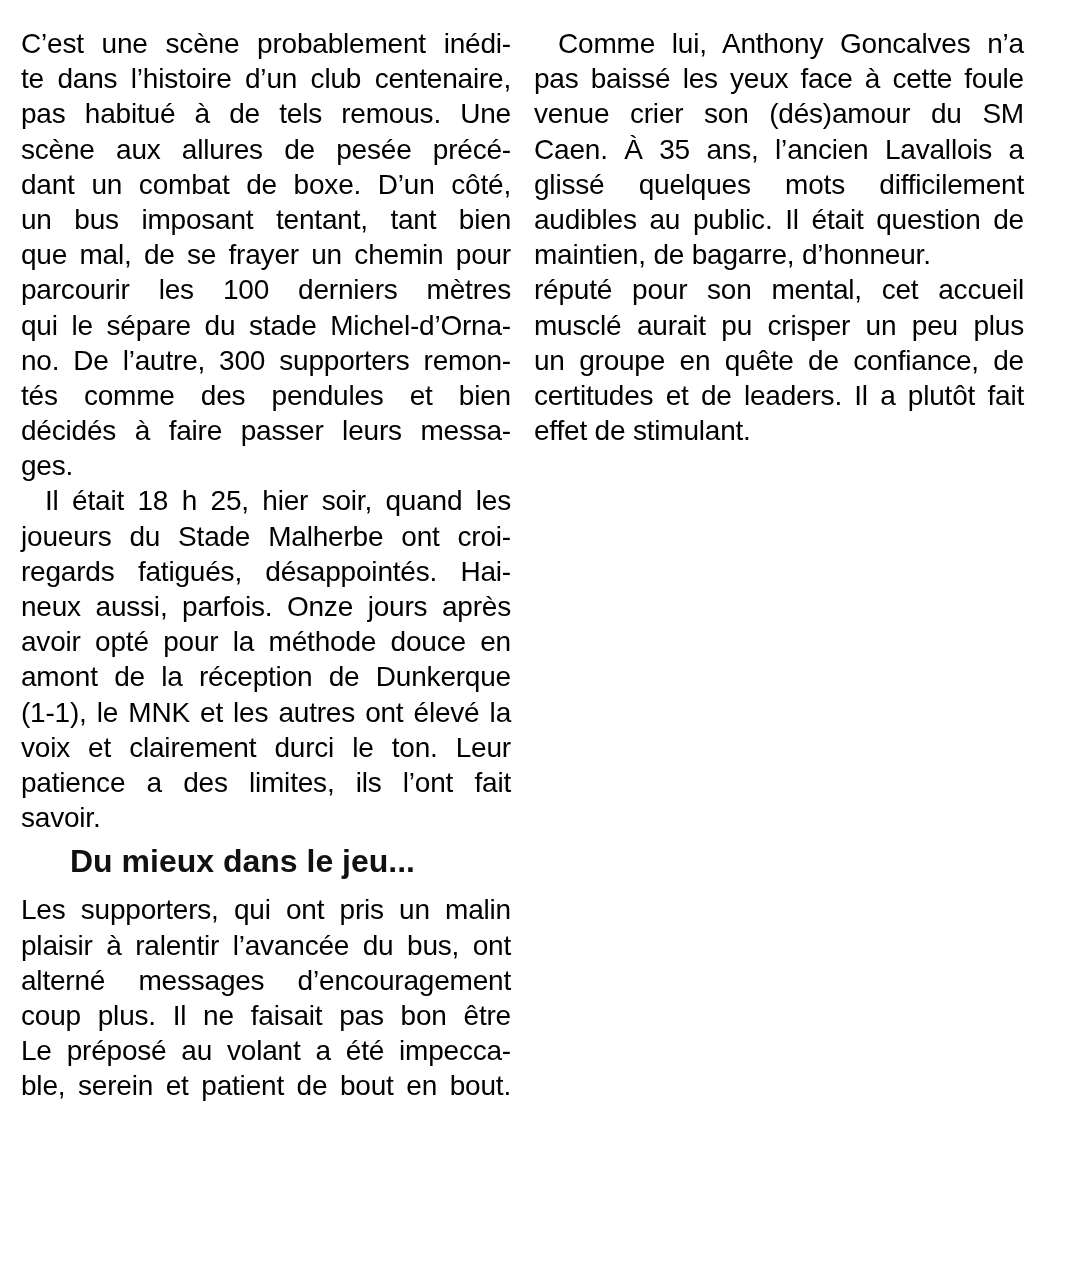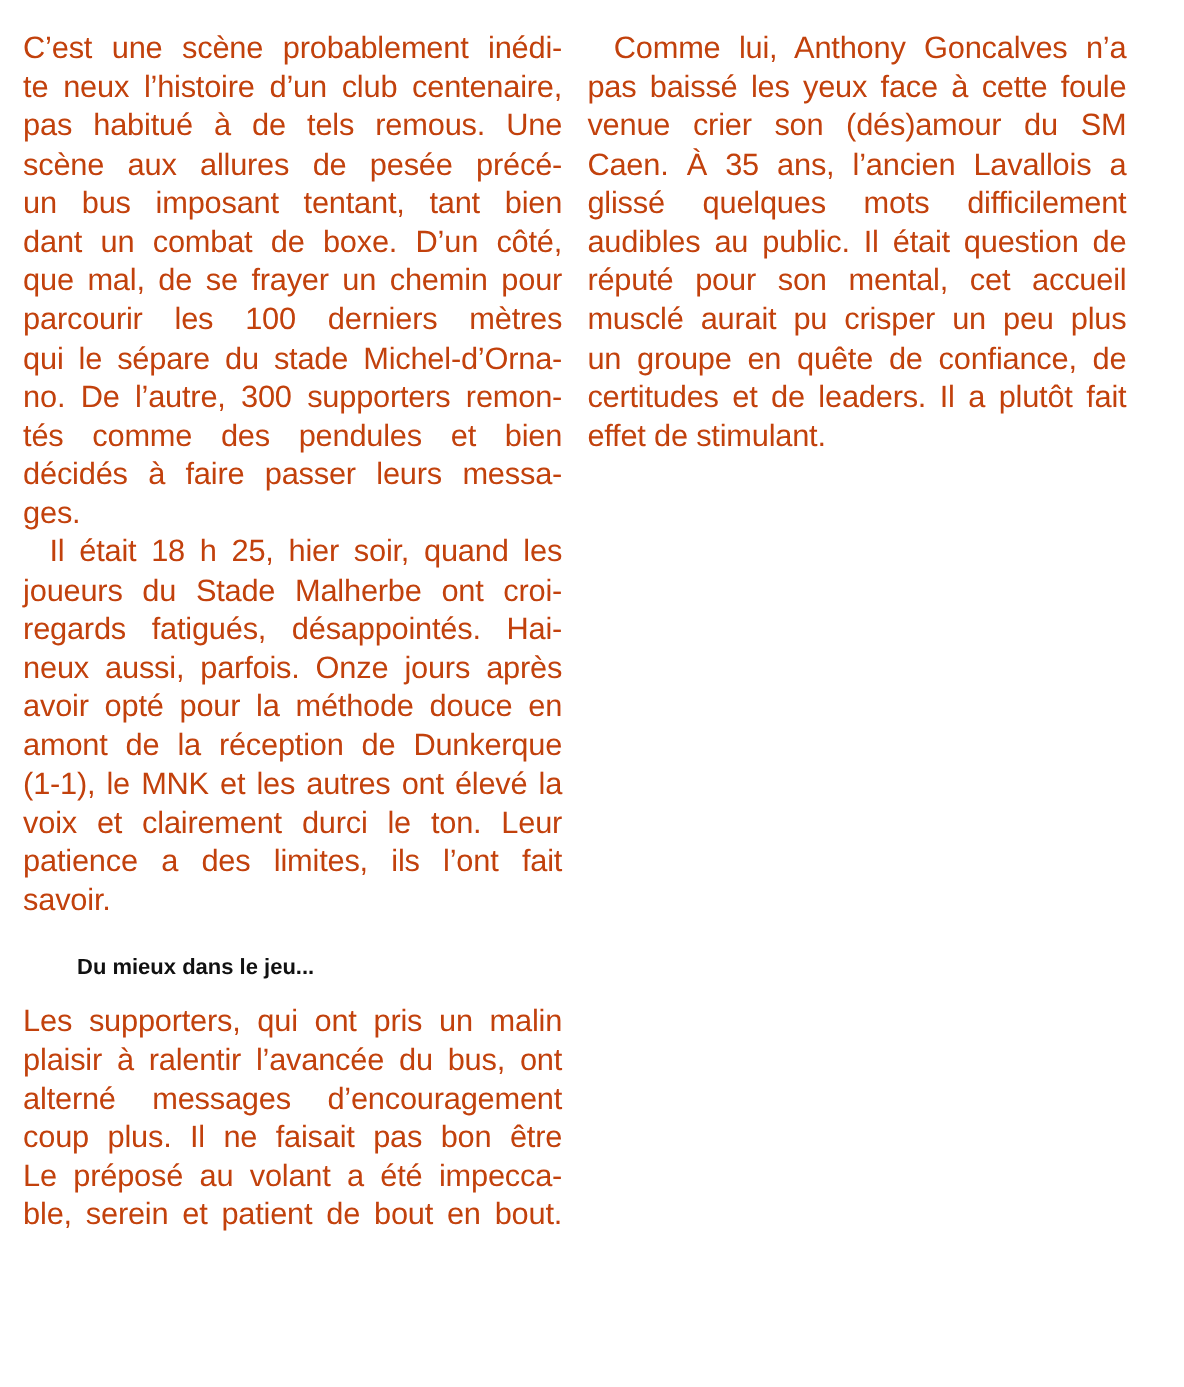--- a/index.html
+++ b/index.html
@@ -5,50 +5,50 @@
   html, body { margin: 0; padding: 0; background: #ffffff; }
   body { width: 1076px; height: 1261px; position: relative; overflow: hidden; }
   .col { position: absolute; top: 26px; width: 490px; }
   .col-left { left: 21px; }
   .col-right { left: 534px; }
   .line {
     font-family: "Liberation Sans", sans-serif;
     font-size: 28px;
     line-height: 35.2px;
     height: 35.2px;
-    color: #c2410c;
+    color: #000000;
     white-space: nowrap;
     text-align: justify;
     text-align-last: justify;
     letter-spacing: -0.2px;
   }
   .line.last { text-align-last: left; }
   .line.indent { padding-left: 24px; }
   .heading {
     font-family: "Liberation Sans", sans-serif;
     font-weight: bold;
-    font-size: 20px;
+    font-size: 32px;
     color: #111;
-    margin: 27px 0 13px 49px;
+    margin: 9px 0 13px 49px;
     line-height: 35px;
     height: 35px;
   }
 </style>
 </head>
 <body>
 
 <div class="col col-left">
 
   <div>
     <div class="line">C’est une scène probablement inédi-</div>
-    <div class="line">te neux l’histoire d’un club centenaire,</div>
+    <div class="line">te dans l’histoire d’un club centenaire,</div>
     <div class="line">pas habitué à de tels remous. Une</div>
     <div class="line">scène aux allures de pesée précé-</div>
+    <div class="line">dant un combat de boxe. D’un côté,</div>
     <div class="line">un bus imposant tentant, tant bien</div>
-    <div class="line">dant un combat de boxe. D’un côté,</div>
     <div class="line">que mal, de se frayer un chemin pour</div>
     <div class="line">parcourir les 100 derniers mètres</div>
     <div class="line">qui le sépare du stade Michel-d’Orna-</div>
     <div class="line">no. De l’autre, 300 supporters remon-</div>
     <div class="line">tés comme des pendules et bien</div>
     <div class="line">décidés à faire passer leurs messa-</div>
     <div class="line last">ges.</div>
   </div>
 
   <div>
@@ -78,20 +78,21 @@
 
 <div class="col col-right">
 
   <div>
     <div class="line indent">Comme lui, Anthony Goncalves n’a</div>
     <div class="line">pas baissé les yeux face à cette foule</div>
     <div class="line">venue crier son (dés)amour du SM</div>
     <div class="line">Caen. À 35 ans, l’ancien Lavallois a</div>
     <div class="line">glissé quelques mots difficilement</div>
     <div class="line">audibles au public. Il était question de</div>
+    <div class="line last">maintien, de bagarre, d’honneur.</div>
   </div>
 
   <div>
     <div class="line">réputé pour son mental, cet accueil</div>
     <div class="line">musclé aurait pu crisper un peu plus</div>
     <div class="line">un groupe en quête de confiance, de</div>
     <div class="line">certitudes et de leaders. Il a plutôt fait</div>
     <div class="line last">effet de stimulant.</div>
   </div>
 </div>

